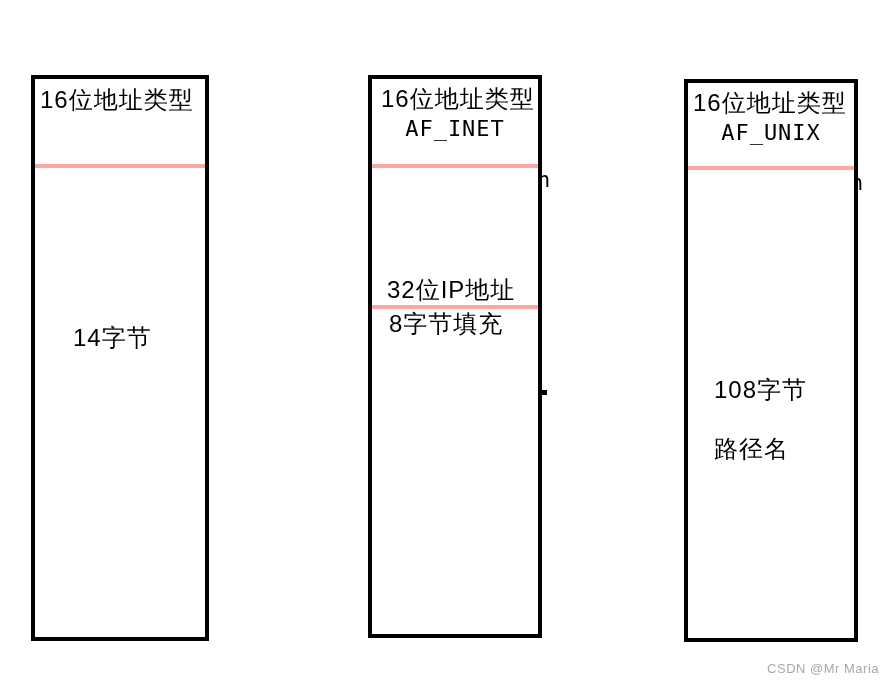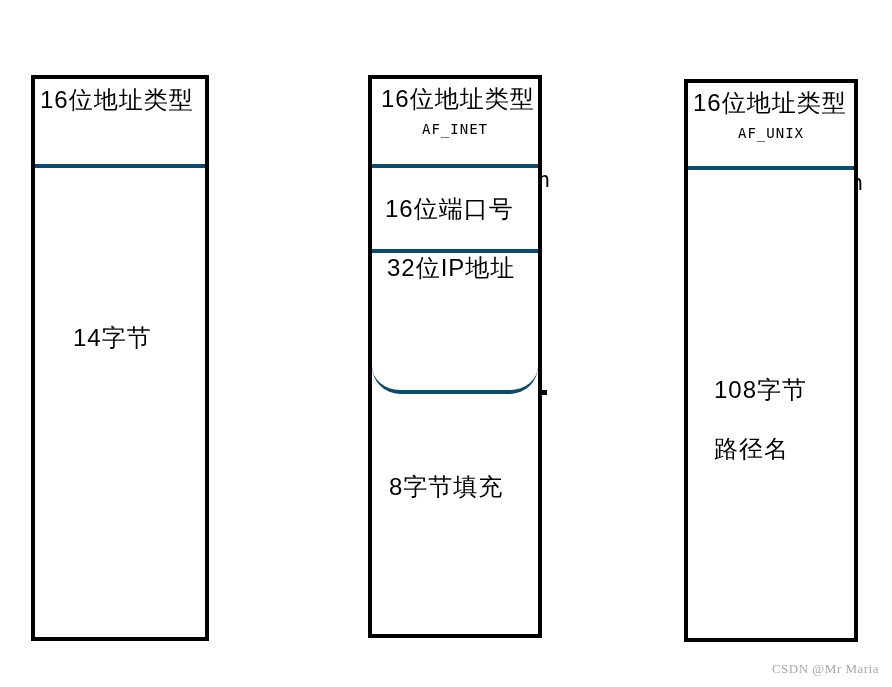--- a/index.html
+++ b/index.html
@@ -32,49 +32,49 @@
     border: 4px solid #000000;
     background: #ffffff;
     display: flex;
     flex-direction: column;
   }
   .box1 { left: 31px;  top: 75px; width: 178px; height: 566px; }
   .box2 { left: 368px; top: 75px; width: 174px; height: 563px; }
   .box3 { left: 684px; top: 79px; width: 174px; height: 563px; }
 
   .cell { box-sizing: border-box; overflow: hidden; }
-  .divided { border-bottom: 4px solid #0c4a6e; }
+  .divided { border-bottom: 4px solid #fca5a5; }
 
   .cjk {
     font-size: 24px;
     letter-spacing: 1px;
     color: #000000;
     line-height: 30px;
     white-space: nowrap;
   }
   .mono {
     font-family: "DejaVu Sans Mono", "Liberation Mono", monospace;
-    font-size: 14px;
+    font-size: 22px;
     letter-spacing: 1px;
     color: #000000;
     text-align: center;
     line-height: 30px;
   }
 
   
   .c1-1 { height: 89px; padding: 6px 2px 0 5px; }
   .c1-2 { flex: 1; padding: 153px 0 12px 38px; }
   .c1-2 .cjk { line-height: 33px; }
 
   
   .c2-1 { height: 89px; padding-top: 5px; }
   .c2-1 .line1 { padding-left: 9px; }
   .c2-2 { height: 85px; display: flex; align-items: center; padding-left: 13px; }
-  .c2-3 { height: 141px; display: flex; align-items: flex-start; padding-left: 15px; border-radius: 28px; }
-  .c2-4 { flex: 1; display: flex; flex-direction: column; justify-content: center;
+  .c2-3 { height: 141px; display: flex; align-items: flex-end; padding-left: 15px; }
+  .c2-4 { flex: 1; display: flex; flex-direction: column; 
           padding: 0 0 54px 17px; }
 
   
   .c3-1 { height: 87px; padding-top: 5px; }
   .c3-1 .line1 { padding-left: 5px; }
   .c3-2 { flex: 1; padding: 177px 0 0 26px; }
   .c3-2 .cjk { line-height: 33px; margin-top: 26px; }
 
   
   .tick {
@@ -83,21 +83,21 @@
     top: 390px;
     width: 7px;
     height: 5px;
     background: #000000;
   }
 
   .watermark {
     position: absolute;
     right: 13px;
     top: 661px;
-    font-family: Liberation Serif, serif;
+    font-family: Liberation Sans, sans-serif;
     font-size: 13px;
     letter-spacing: 0.5px;
     color: #a9a9a9;
     white-space: nowrap;
   }
 </style>
 </head>
 <body>
 
 <div class="canvas">
@@ -119,23 +119,20 @@
   <div class="hdr hdr2">
     <div>struct</div>
     <div>sockaddr_in</div>
   </div>
 
   <div class="box box2">
     <div class="cell divided c2-1">
       <div class="cjk line1">16位地址类型</div>
       <div class="mono">AF_INET</div>
     </div>
-    <div class="cell divided c2-2">
-      <div class="cjk">16位端口号</div>
-    </div>
     <div class="cell divided c2-3">
       <div class="cjk">32位IP地址</div>
     </div>
     <div class="cell c2-4">
       <div class="cjk">8字节填充</div>
     </div>
   </div>
 
   <div class="hdr hdr3">
     <div>struct</div>

